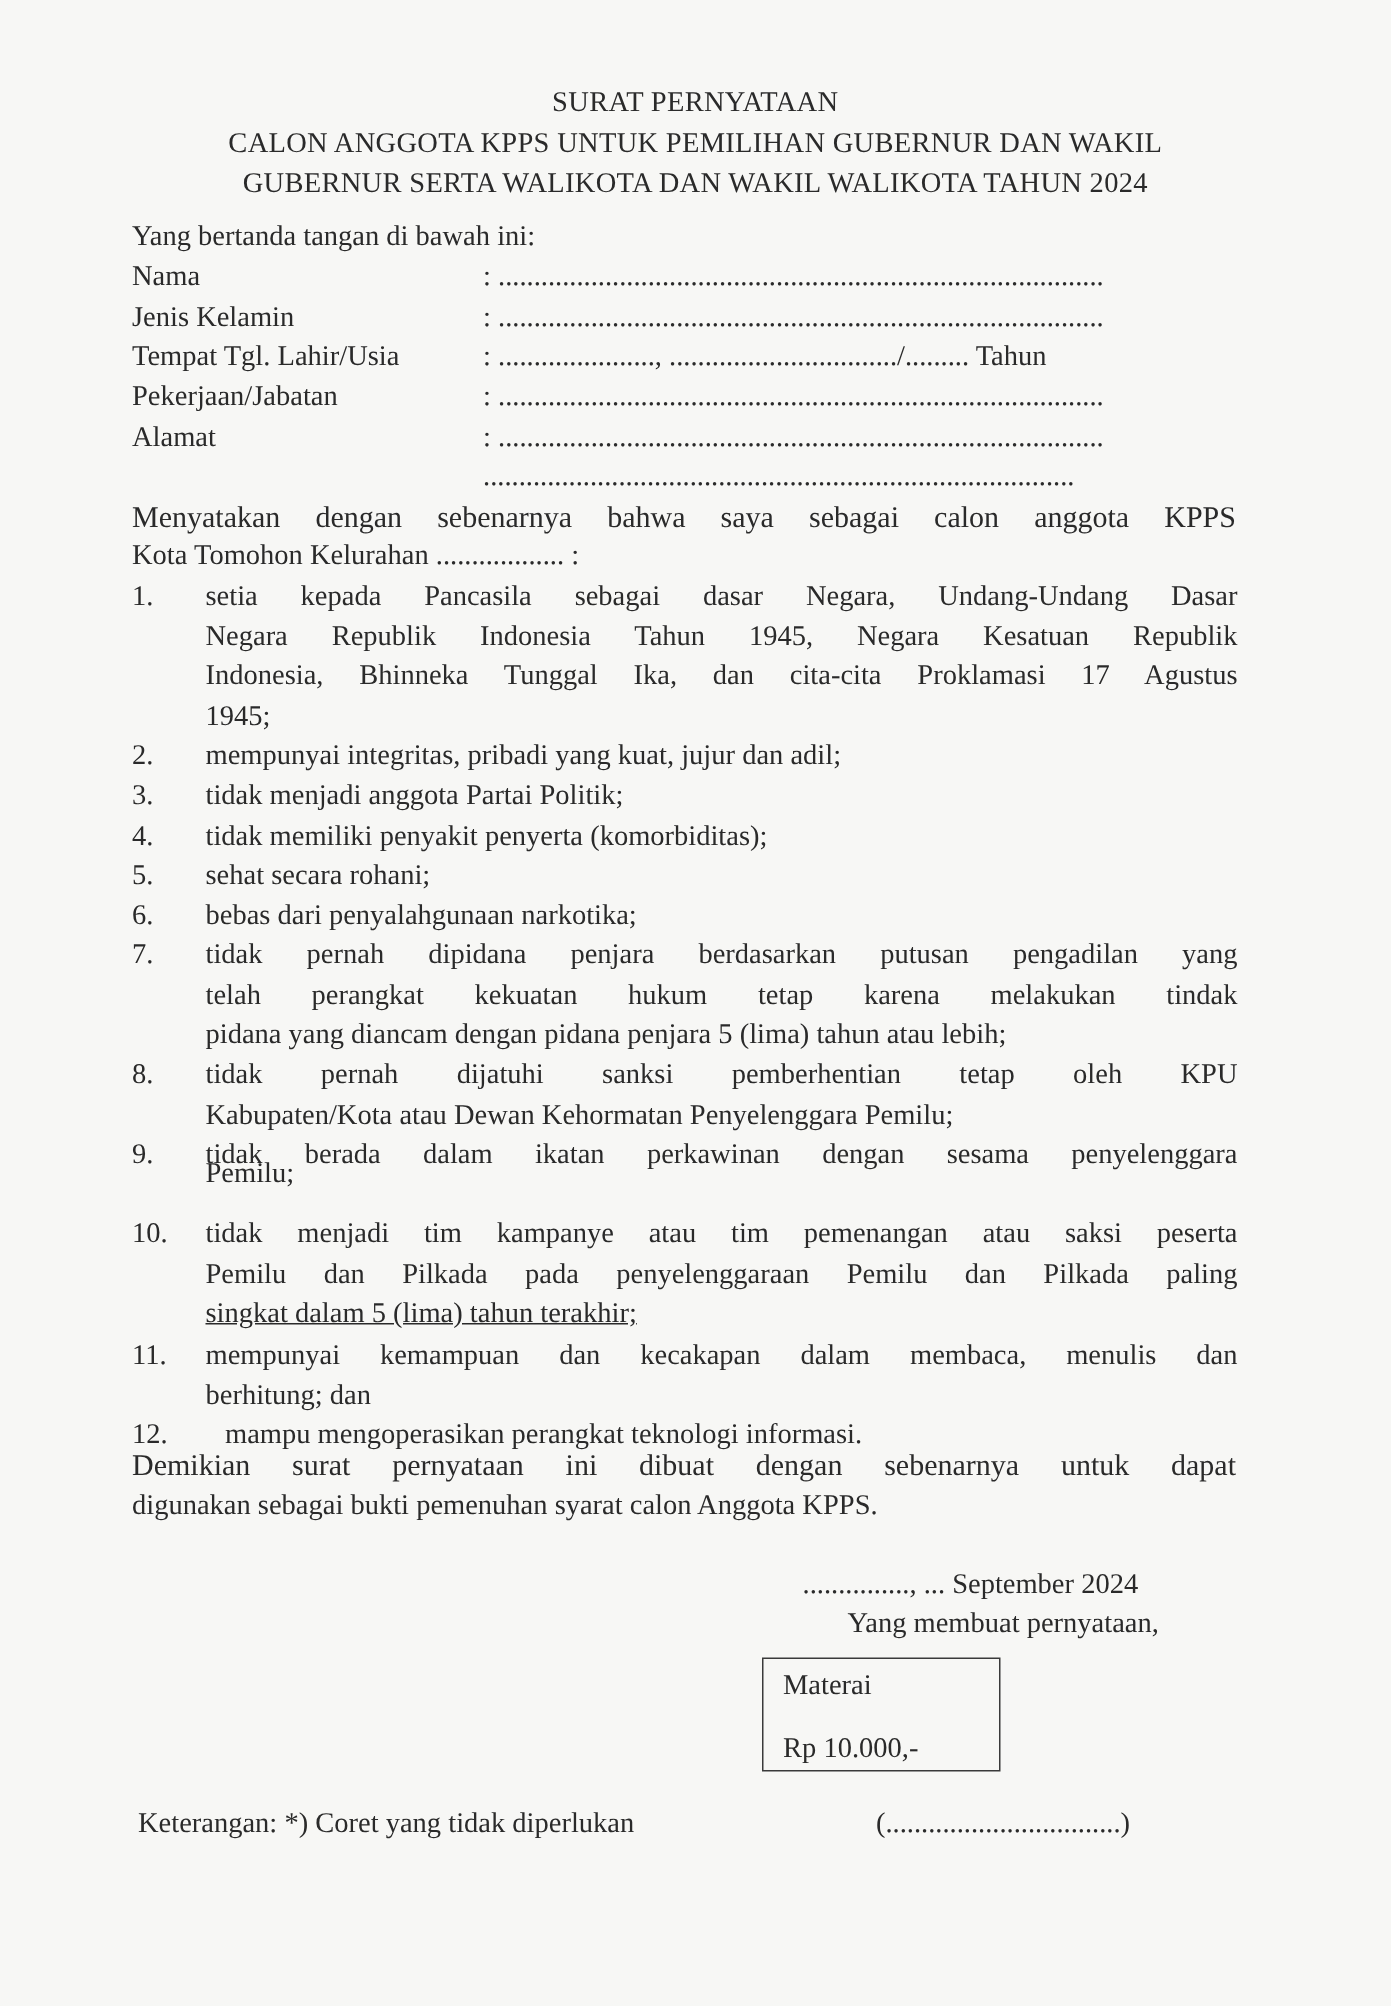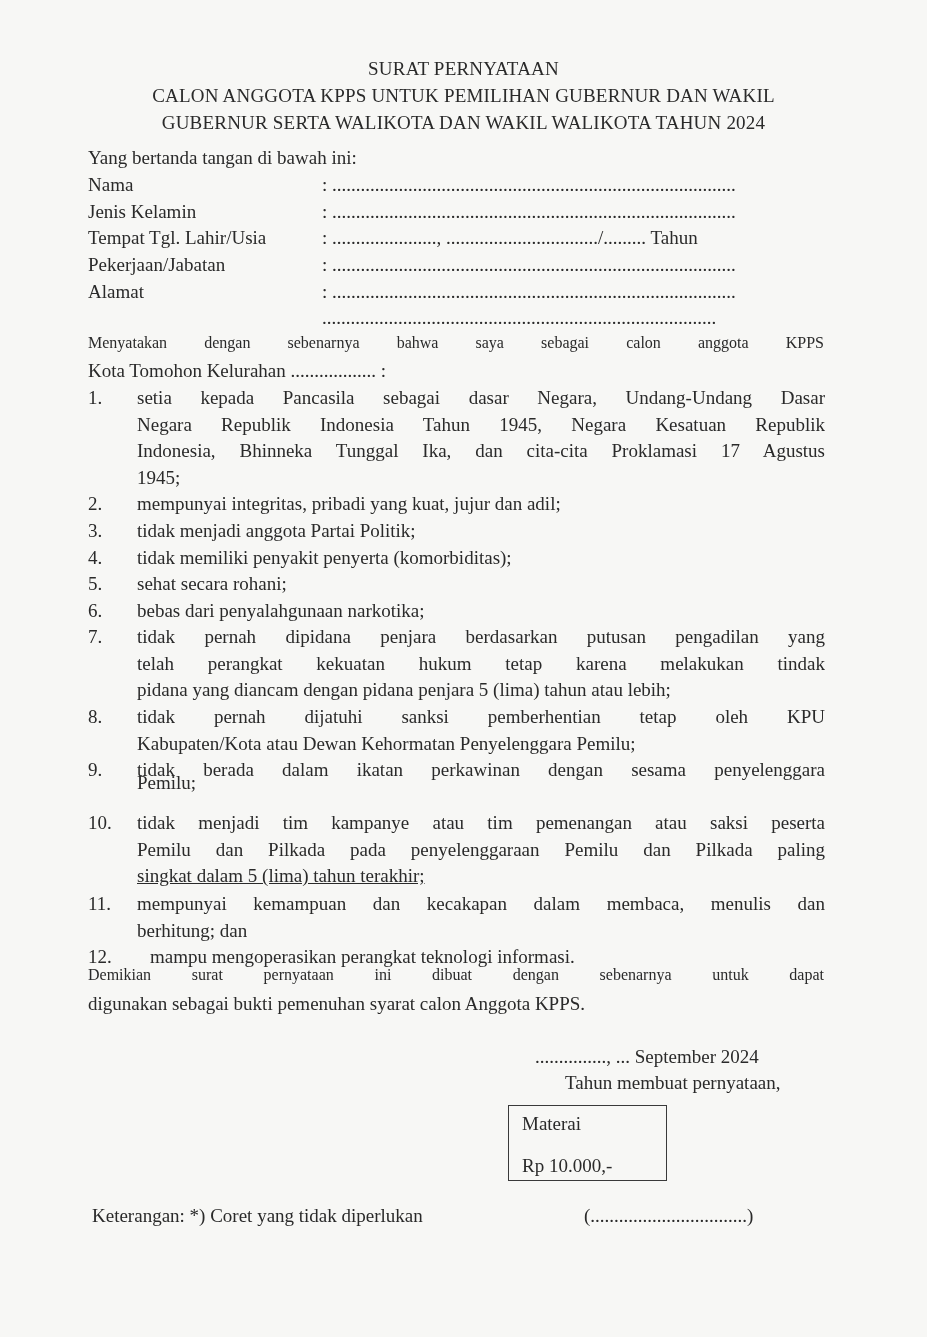--- a/index.html
+++ b/index.html
@@ -8,21 +8,21 @@
     font-family: "Liberation Serif", "DejaVu Serif", serif; color: #2a2a2a;
   }
   .page { position: absolute; left: 0; top: 0; width: 927px; height: 1337px; }
   .title { position: absolute; left: 0; width: 927px; text-align: center; font-size: 19px; letter-spacing: 0.2px; }
   .t1 { top: 58px; }
   .t2 { top: 85px; }
   .t3 { top: 112px; }
   .line { position: absolute; left: 88px; font-size: 19px; white-space: nowrap; }
   .field-label { position: absolute; left: 88px; font-size: 19px; white-space: nowrap; }
   .field-value { position: absolute; left: 322px; font-size: 19px; white-space: nowrap; letter-spacing: 0px; }
-  .just { position: absolute; left: 88px; width: 736px; font-size: 16px; text-align: justify; text-align-last: justify; white-space: nowrap; }
+  .just { position: absolute; left: 88px; width: 736px; font-size: 20px; text-align: justify; text-align-last: justify; white-space: nowrap; }
   .num { position: absolute; left: 88px; font-size: 19px; }
   .item { position: absolute; left: 137px; width: 688px; font-size: 19px; }
   .item-line { position: absolute; left: 0; width: 688px; white-space: nowrap; }
   .item-line.j { text-align: justify; text-align-last: justify; }
   .right { position: absolute; font-size: 19px; white-space: nowrap; }
   .materai { position: absolute; left: 508px; top: 1105px; width: 157px; height: 74px; border: 1.5px solid #3a3a3a; }
   .materai span { position: absolute; left: 13px; font-size: 19px; white-space: nowrap; }
 </style>
 </head>
 <body>
@@ -109,21 +109,21 @@
       <div class="num" style="top: 946px;">12.</div>
       <div class="item" style="top: 946px;">
         <div class="item-line" style="top: 0px; margin-left: 13px;">mampu mengoperasikan perangkat teknologi informasi.</div>
       </div>
     </div>
 
   <div class="just" style="top:966px">Demikian surat pernyataan ini dibuat dengan sebenarnya untuk dapat</div>
   <div class="line" style="top:993px">digunakan sebagai bukti pemenuhan syarat calon Anggota KPPS.</div>
 
   <div class="right" style="top:1046px; left:535px">..............., ... September 2024</div>
-  <div class="right" style="top:1072px; left:565px">Tahun membuat pernyataan,</div>
+  <div class="right" style="top:1072px; left:565px">Yang membuat pernyataan,</div>
 
   <div class="materai">
     <span style="top:7px">Materai</span>
     <span style="top:49px">Rp 10.000,-</span>
   </div>
 
   <div class="line" style="top:1205px; left:92px">Keterangan: *) Coret yang tidak diperlukan</div>
   <div class="right" style="top:1205px; left:584px">(.................................)</div>
 </div>
 

